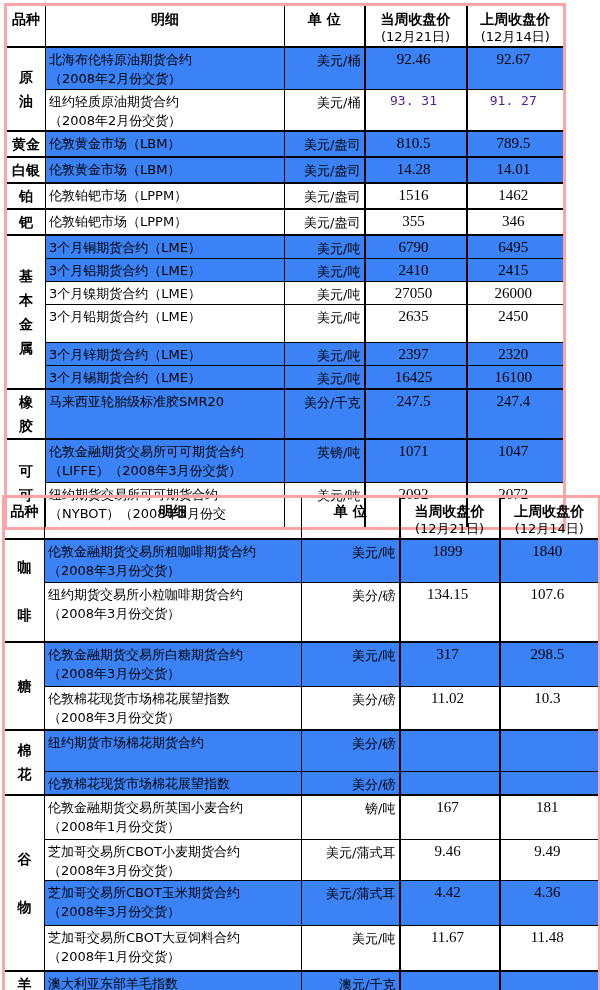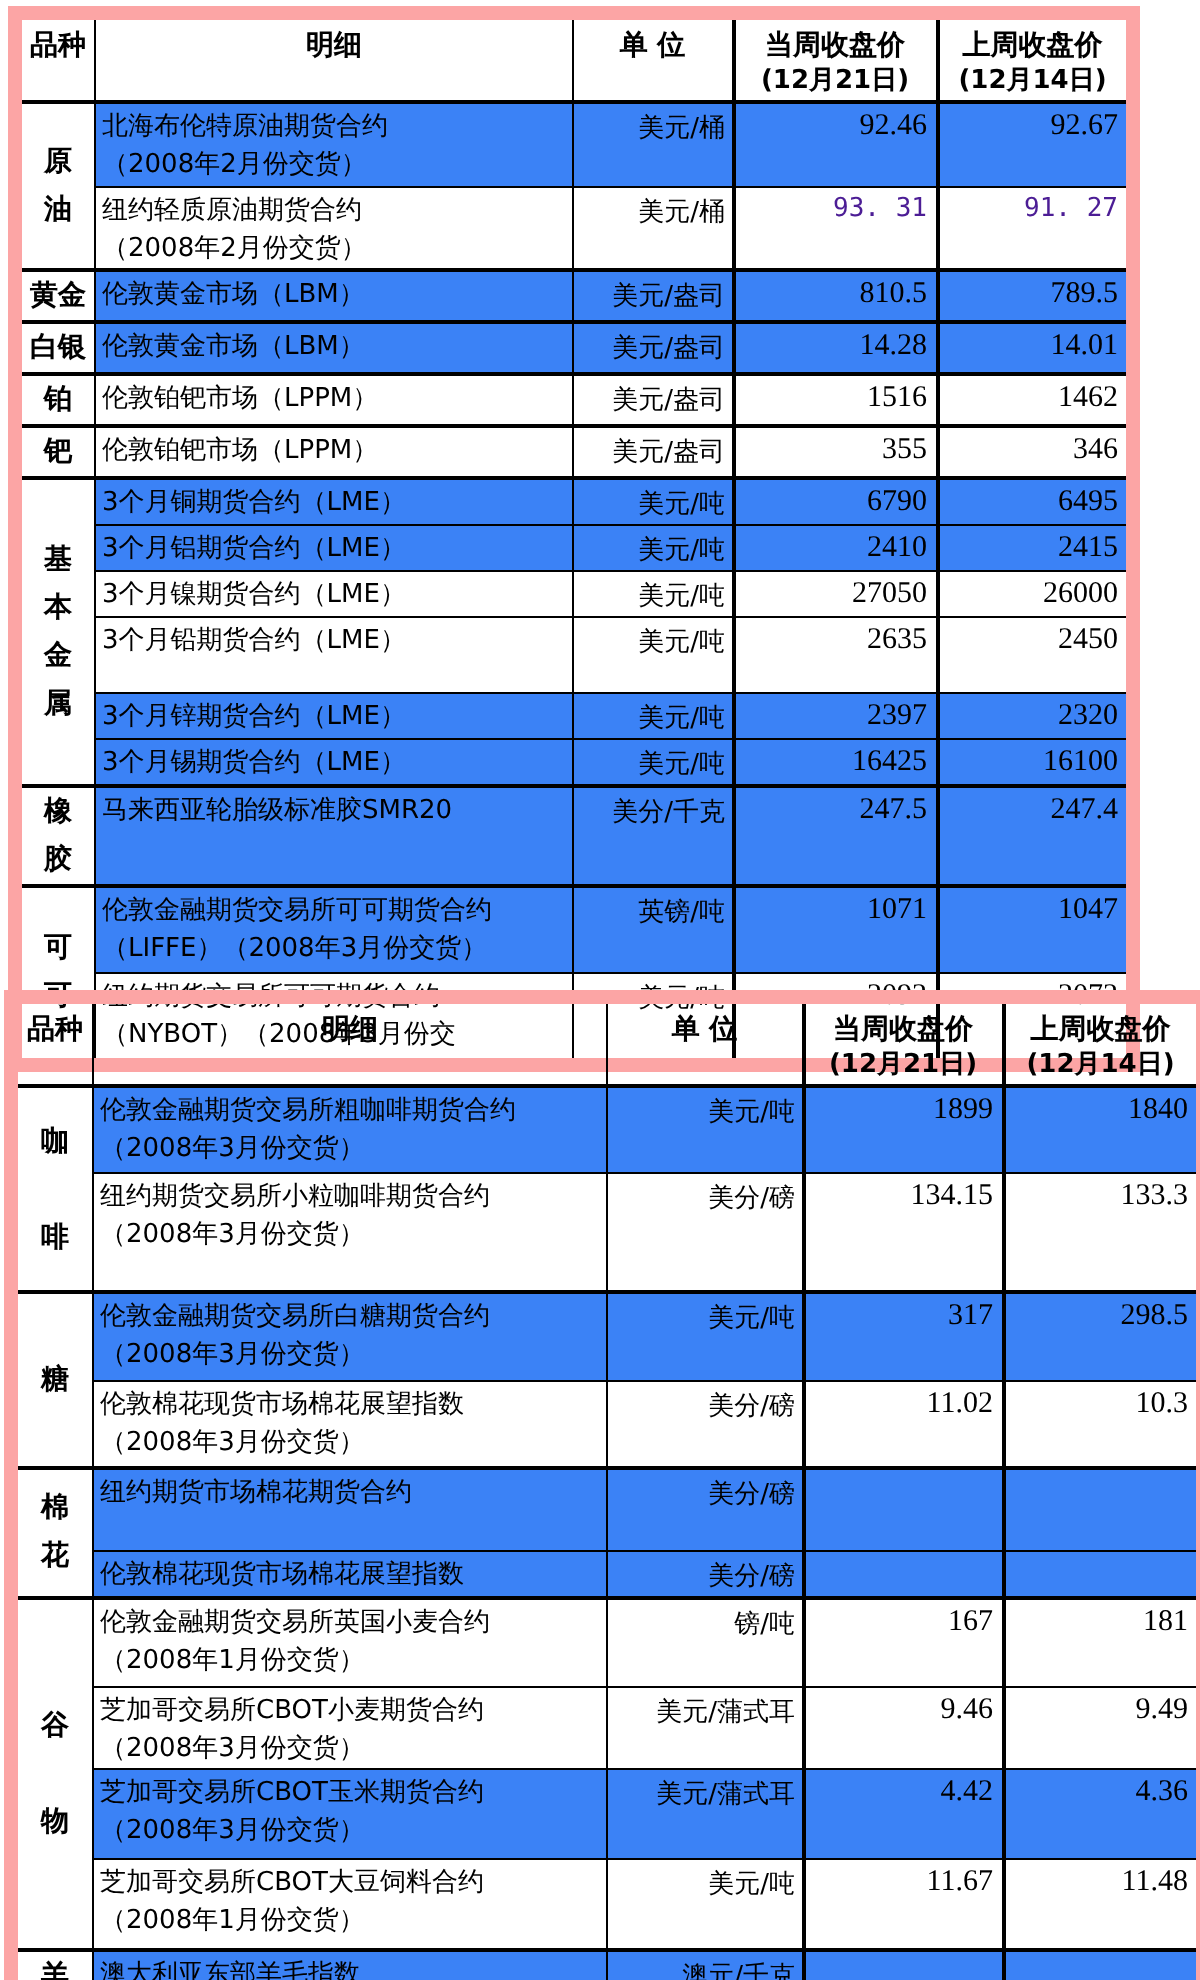--- a/index.html
+++ b/index.html
@@ -1,32 +1,32 @@
 <!DOCTYPE html>
 <html><head>
 <meta charset="utf-8">
 <style>
   html,body{margin:0;padding:0;}
   body{
     width:600px;height:990px;overflow:hidden;position:relative;
     background:#ffffff;font-family:"DejaVu Sans",sans-serif;color:#000;
   }
-  table.tbl{border-collapse:collapse;table-layout:fixed;position:absolute;border:7px solid #fca5a5;}
+  table.tbl{border-collapse:collapse;table-layout:fixed;position:absolute;border:3px solid #fca5a5;}
   #t1{left:4px;top:3px;width:559px;}
   #t2{left:2px;top:495px;width:596px;}
   td{border:1px solid #000;padding:0;vertical-align:top;overflow:hidden;box-sizing:border-box;}
   tr.grp td{border-top-width:2px;}
   td.bl2{border-left-width:2px;margin-left:20px;}
   td.hdr{text-align:center;font-weight:bold;font-size:14px;line-height:18px;padding-top:4px;vertical-align:top;}
-  .hdr-date{display:block;font-size:13px;font-weight:bold;}
+  .hdr-date{display:block;font-size:13px;font-weight:normal;}
   td.cat{text-align:center;font-weight:bold;font-size:14px;vertical-align:middle;
          white-space:pre-line;line-height:24px;background:#fff;}
   td.det{font-size:13px;line-height:19px;padding:2px 2px 0 3px;white-space:pre-line;}
   td.unit{text-align:right;font-size:13px;line-height:18px;padding:4px 3px 0 0;}
-  td.num{text-align:right;font-family:"Liberation Serif","DejaVu Serif",serif;
+  td.num{text-align:center;font-family:"Liberation Serif","DejaVu Serif",serif;
          font-size:15px;line-height:18px;padding:2px 4px 0 0;}
   td.muted{color:#4c1d95;font-family:"DejaVu Sans Mono",monospace;font-size:13px;}
   tr.sh td.det,tr.sh td.unit,tr.sh td.num{background:#3b82f6;}
   td.diag{background-image:linear-gradient(to top right,
           transparent calc(50% - 0.7px),#555 calc(50% - 0.7px),
           #555 calc(50% + 0.7px),transparent calc(50% + 0.7px));}
 </style>
 </head>
 <body>
 
@@ -181,21 +181,21 @@
 （2008年3月份交货）</td>
     <td class="unit">美元/吨</td>
     <td class="num bl2">1899</td>
     <td class="num bl2">1840</td>
   </tr>
   <tr style="height:60px">
     <td class="det">纽约期货交易所小粒咖啡期货合约
 （2008年3月份交货）</td>
     <td class="unit">美分/磅</td>
     <td class="num bl2">134.15</td>
-    <td class="num bl2">133.3</td>
+    <td class="num bl2">107.6</td>
   </tr>
   <tr class="grp sh" style="height:44px">
     <td class="cat" rowspan="2">糖</td>
     <td class="det">伦敦金融期货交易所白糖期货合约
 （2008年3月份交货）</td>
     <td class="unit">美元/吨</td>
     <td class="num bl2">317</td>
     <td class="num bl2">298.5</td>
   </tr>
   <tr style="height:44px">

